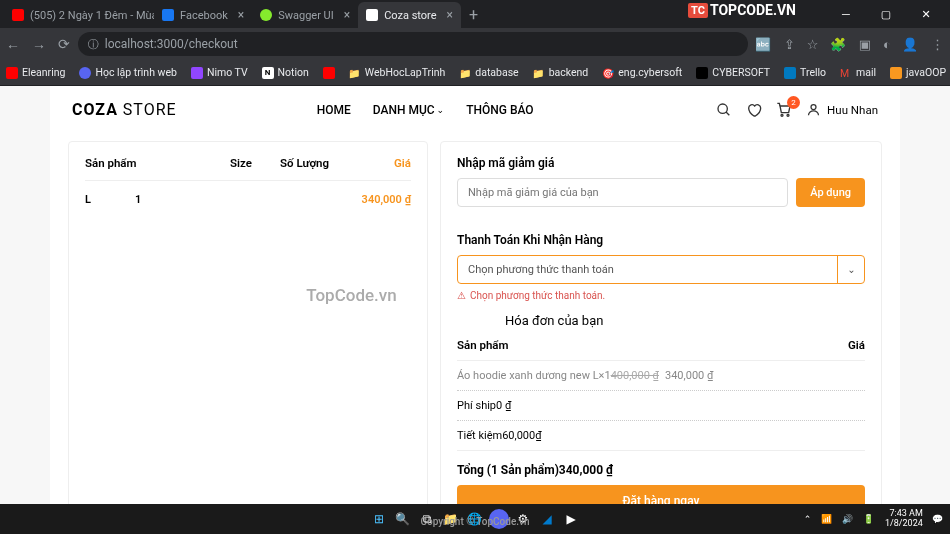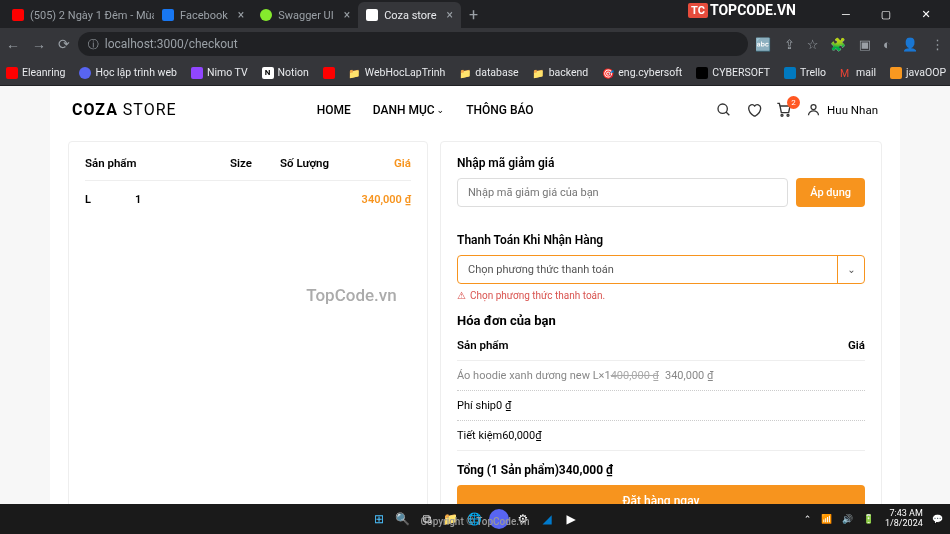--- a/index.html
+++ b/index.html
@@ -81,21 +81,21 @@
 .section-label { font-size: 12px; font-weight: 600; margin-bottom: 8px; }
 .input-row { display: flex; gap: 8px; margin-bottom: 26px; }
 .text-input { flex: 1; border: 1px solid #ddd; border-radius: 4px; padding: 7px 10px; font-size: 11px; color: #999; }
 .btn-apply { background: #f7941e; color: #fff; border: none; border-radius: 4px; padding: 7px 14px; font-size: 11px; cursor: pointer; font-weight: 500; }
 
 .select-wrap { position: relative; margin-bottom: 6px; }
 .select { width: 100%; border: 1px solid #f7941e; border-radius: 4px; padding: 7px 10px; font-size: 11px; color: #555; background: #fff; appearance: none; cursor: pointer; }
 .select-arrow { position: absolute; right: 0; top: 0; height: 100%; width: 28px; border-left: 1px solid #f7941e; display: flex; align-items: center; justify-content: center; color: #555; pointer-events: none; font-size: 10px; }
 .error-msg { color: #d9534f; font-size: 10px; margin-bottom: 12px; display: flex; align-items: center; gap: 4px; }
 
-.invoice-title { font-size: 13px; font-weight: 700; margin-bottom: 10px; }
+.invoice-title { font-size: 13px; font-weight: 400; margin-bottom: 10px; margin-left: 48px; }
 .inv-head { display: flex; justify-content: space-between; font-size: 11.5px; font-weight: 600; padding-bottom: 8px; border-bottom: 1px solid #eee; }
 .inv-row { display: flex; justify-content: flex-start; font-size: 11px; padding: 8px 0; }
 .inv-row.muted { color: #888; }
 .old-price { text-decoration: line-through; color: #aaa; margin-right: 6px; }
 .inv-row.total { font-weight: 700; border-top: 1px solid #eee; padding-top: 12px; font-size: 12px; }
 .dotted { border-bottom: 1px dotted #ccc; }
 
 .terms { display: flex; align-items: center; gap: 6px; font-size: 10px; padding: 10px 0; }
 .terms input { width: 12px; height: 12px; }
 

